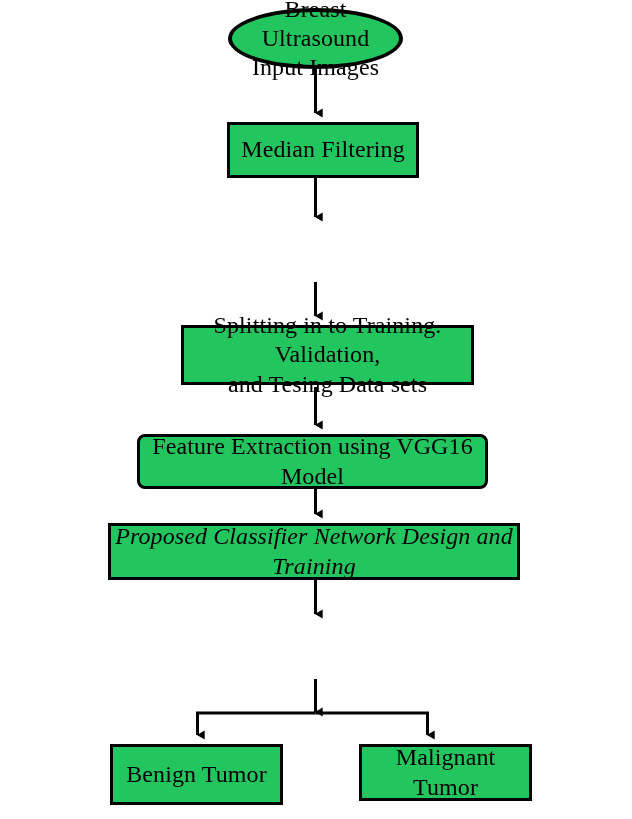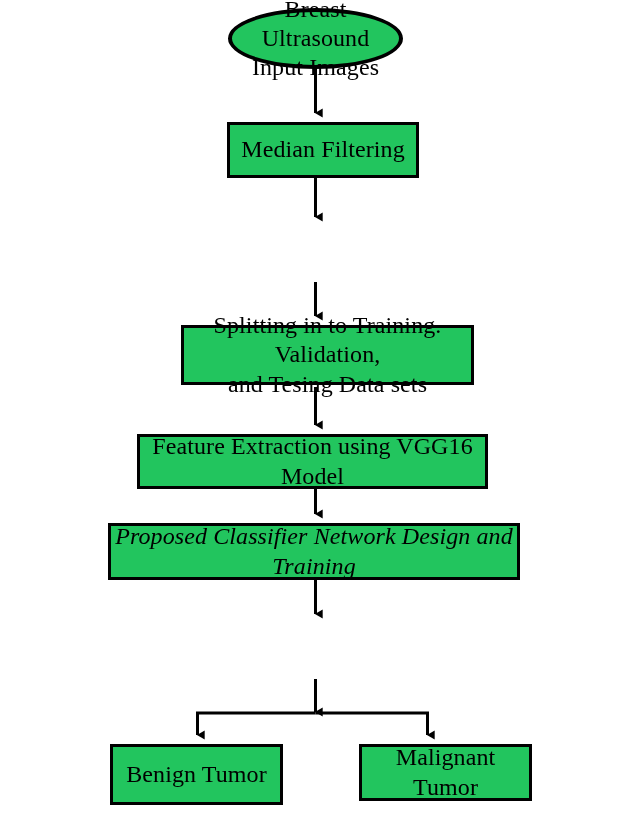--- a/index.html
+++ b/index.html
@@ -81,21 +81,21 @@
   <div class="node" style="left:227px; top:122px; width:192px; height:56px;">
     <span class="label">Median Filtering</span>
   </div>
 
 
   <div class="node" style="left:165px; top:325px; width:293px; height:60px;margin-left:16px;">
     <span class="label">Splitting in to Training. Validation,
 and Tesing Data sets</span>
   </div>
 
-  <div class="node" style="left:137px; top:434px; width:351px; height:55px;">
+  <div class="node" style="left:137px; top:434px; width:351px; height:55px;border-radius:8px;">
     <span class="label">Feature Extraction using VGG16 Model</span>
   </div>
 
   <div class="node" style="left:108px; top:523px; width:412px; height:57px;font-style:italic;">
     <span class="label">Proposed Classifier Network Design and Training</span>
   </div>
 
 
   <div class="node" style="left:110px; top:744px; width:173px; height:61px;">
     <span class="label">Benign Tumor</span>

